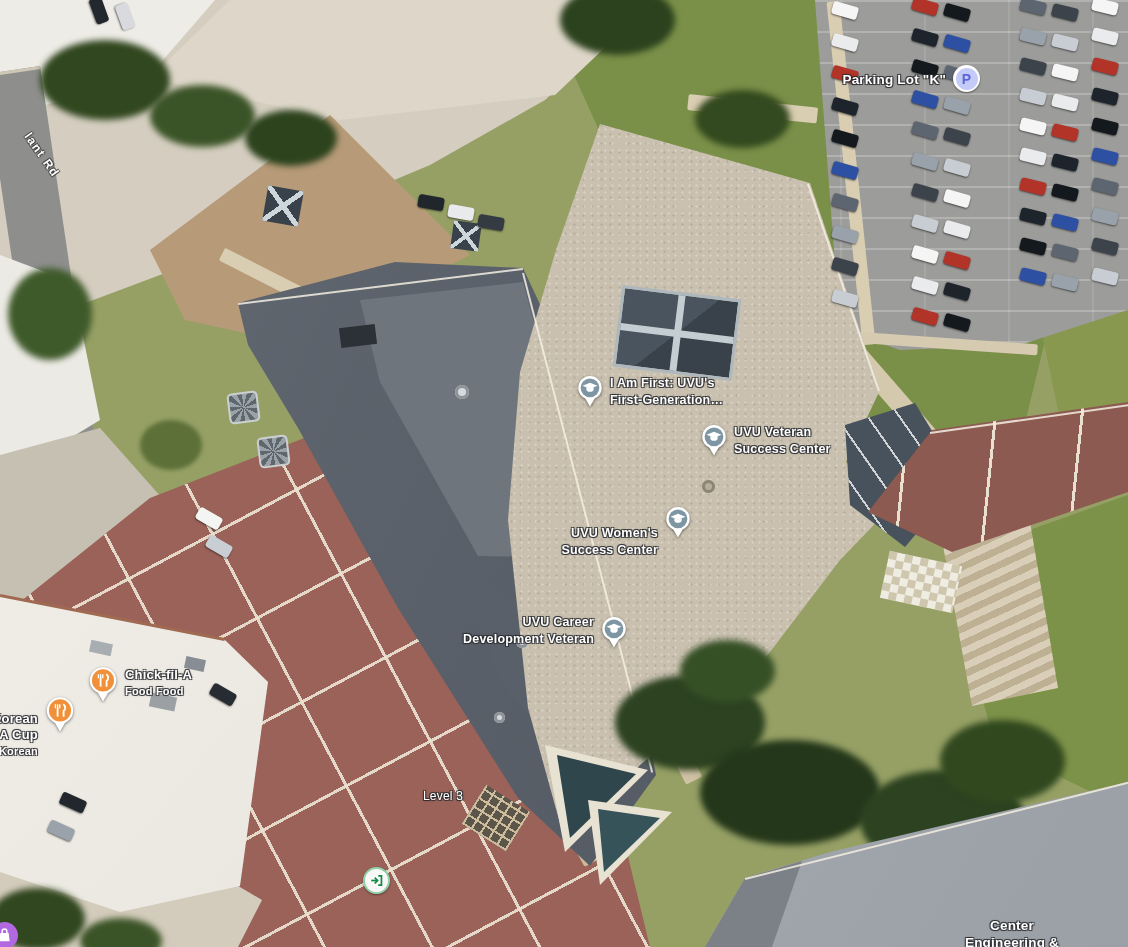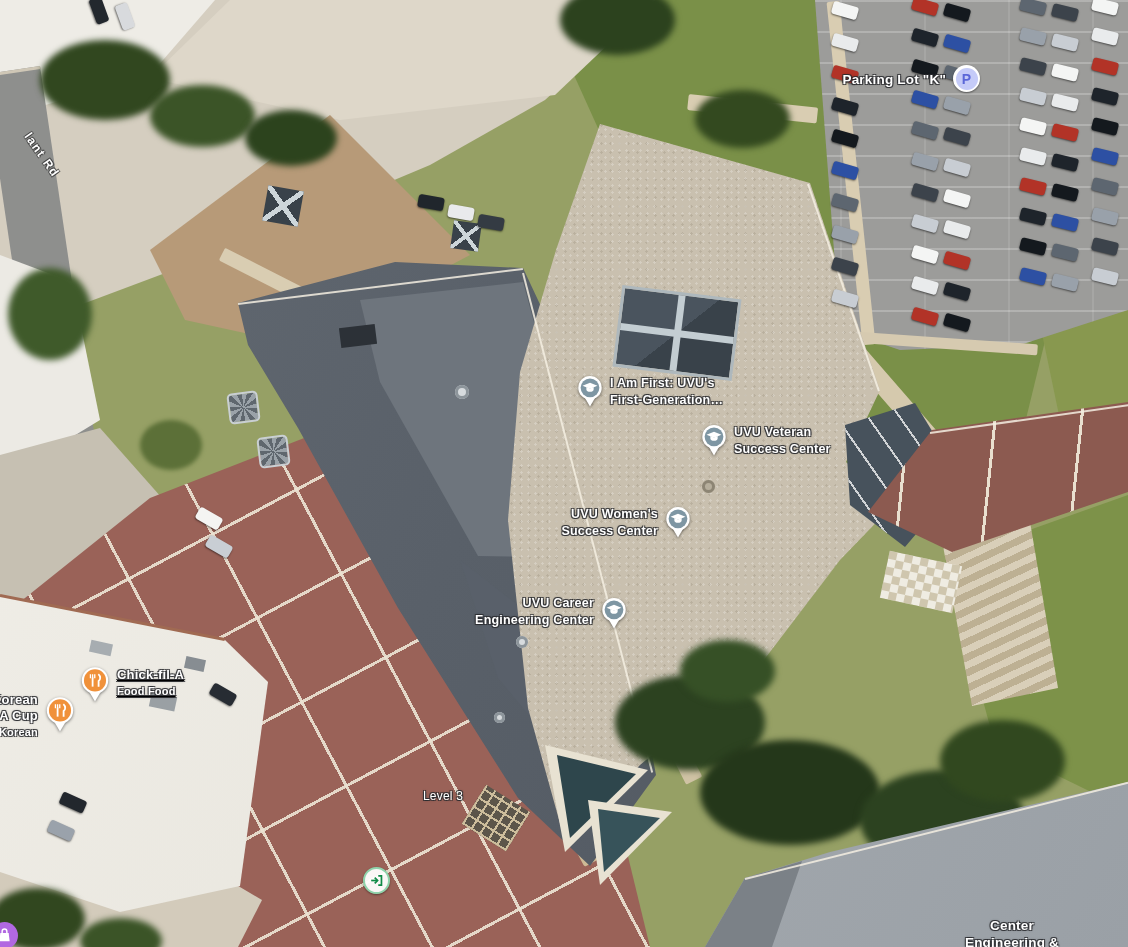--- a/index.html
+++ b/index.html
@@ -32,21 +32,21 @@
     display:flex;align-items:center;justify-content:center;
     width:22px;height:22px;border-radius:50%;background:var(--parking-badge-bg);
     color:var(--parking-badge-glyph);font-weight:bold;font-size:14px;
   }
   .entrance-badge{
     display:flex;align-items:center;justify-content:center;width:27px;height:27px;
     border-radius:50%;background:rgba(255,255,255,.95);
     border:2px solid var(--entrance-ring);box-sizing:border-box;
     box-shadow:0 1px 2px rgba(0,0,0,.4);
   }
-  .txt-r{text-align:right;}
+  .txt-r{text-align:right;margin-top:19px;}
   .txt-c{text-align:center;}
   
   #street-label{
     position:absolute;left:-18px;top:148px;width:120px;text-align:center;
     transform:rotate(55deg);transform-origin:center;
     color:#fff;font-weight:bold;font-size:12px;letter-spacing:1.5px;
     text-shadow:-1px -1px 0 rgba(60,60,60,.7),1px -1px 0 rgba(60,60,60,.7),
       -1px 1px 0 rgba(60,60,60,.7),1px 1px 0 rgba(60,60,60,.7);
     z-index:35;
   }
@@ -313,32 +313,32 @@
       <path d="M5.5 18.5 L12 29.5 L18.5 18.5 Z" fill="#fff"></path>
       <circle cx="12" cy="12" r="8.8" fill="var(--school-pin)"></circle>
       <path d="M12 7.2 L19 10 L12 12.8 L5 10 Z" fill="#fff"></path>
       <path d="M8.6 11.3 v2.5 c0 1.1 1.5 1.9 3.4 1.9 s3.4 -.8 3.4 -1.9 v-2.5 l-3.4 1.4 Z" fill="#fff"></path>
     </svg>
   </div>
 
   <div class="poi" style="left:448px;top:595px;align-items:flex-end;">
     <div class="maplabel txt-r" style="width:146px;">
       <div>UVU Career</div>
-      <div>Engineering Center</div>
+      <div>Development Veteran</div>
     </div>
     <svg class="pin" width="26" height="32" viewBox="0 0 24 30">
       <circle cx="12" cy="12" r="11" fill="#fff"></circle>
       <path d="M5.5 18.5 L12 29.5 L18.5 18.5 Z" fill="#fff"></path>
       <circle cx="12" cy="12" r="8.8" fill="var(--school-pin)"></circle>
       <path d="M12 7.2 L19 10 L12 12.8 L5 10 Z" fill="#fff"></path>
       <path d="M8.6 11.3 v2.5 c0 1.1 1.5 1.9 3.4 1.9 s3.4 -.8 3.4 -1.9 v-2.5 l-3.4 1.4 Z" fill="#fff"></path>
     </svg>
   </div>
 
-  <div class="poi" style="left:80px;top:666px;text-decoration:underline;">
+  <div class="poi" style="left:88px;top:666px;">
     <svg class="pin" width="30" height="36" viewBox="0 0 24 30">
       <circle cx="12" cy="12" r="11" fill="#fff"></circle>
       <path d="M5.5 18.5 L12 29.5 L18.5 18.5 Z" fill="#fff"></path>
       <circle cx="12" cy="12" r="9.2" fill="var(--restaurant-pin)"></circle>
       <path d="M8.2 6.8 v3.4 M10 6.8 v3.4 M11.8 6.8 v3.4" stroke="#fff" stroke-width="1.1" fill="none"></path>
       <path d="M10 9.6 V17.2" stroke="#fff" stroke-width="1.5" fill="none"></path>
       <path d="M14.8 6.8 c2 1.8 2 4.6 .2 5.7 V17.2" stroke="#fff" stroke-width="1.5" fill="none"></path>
     </svg>
     <div class="maplabel">
       <div style="font-size:13px;">Chick-fil-A</div>

